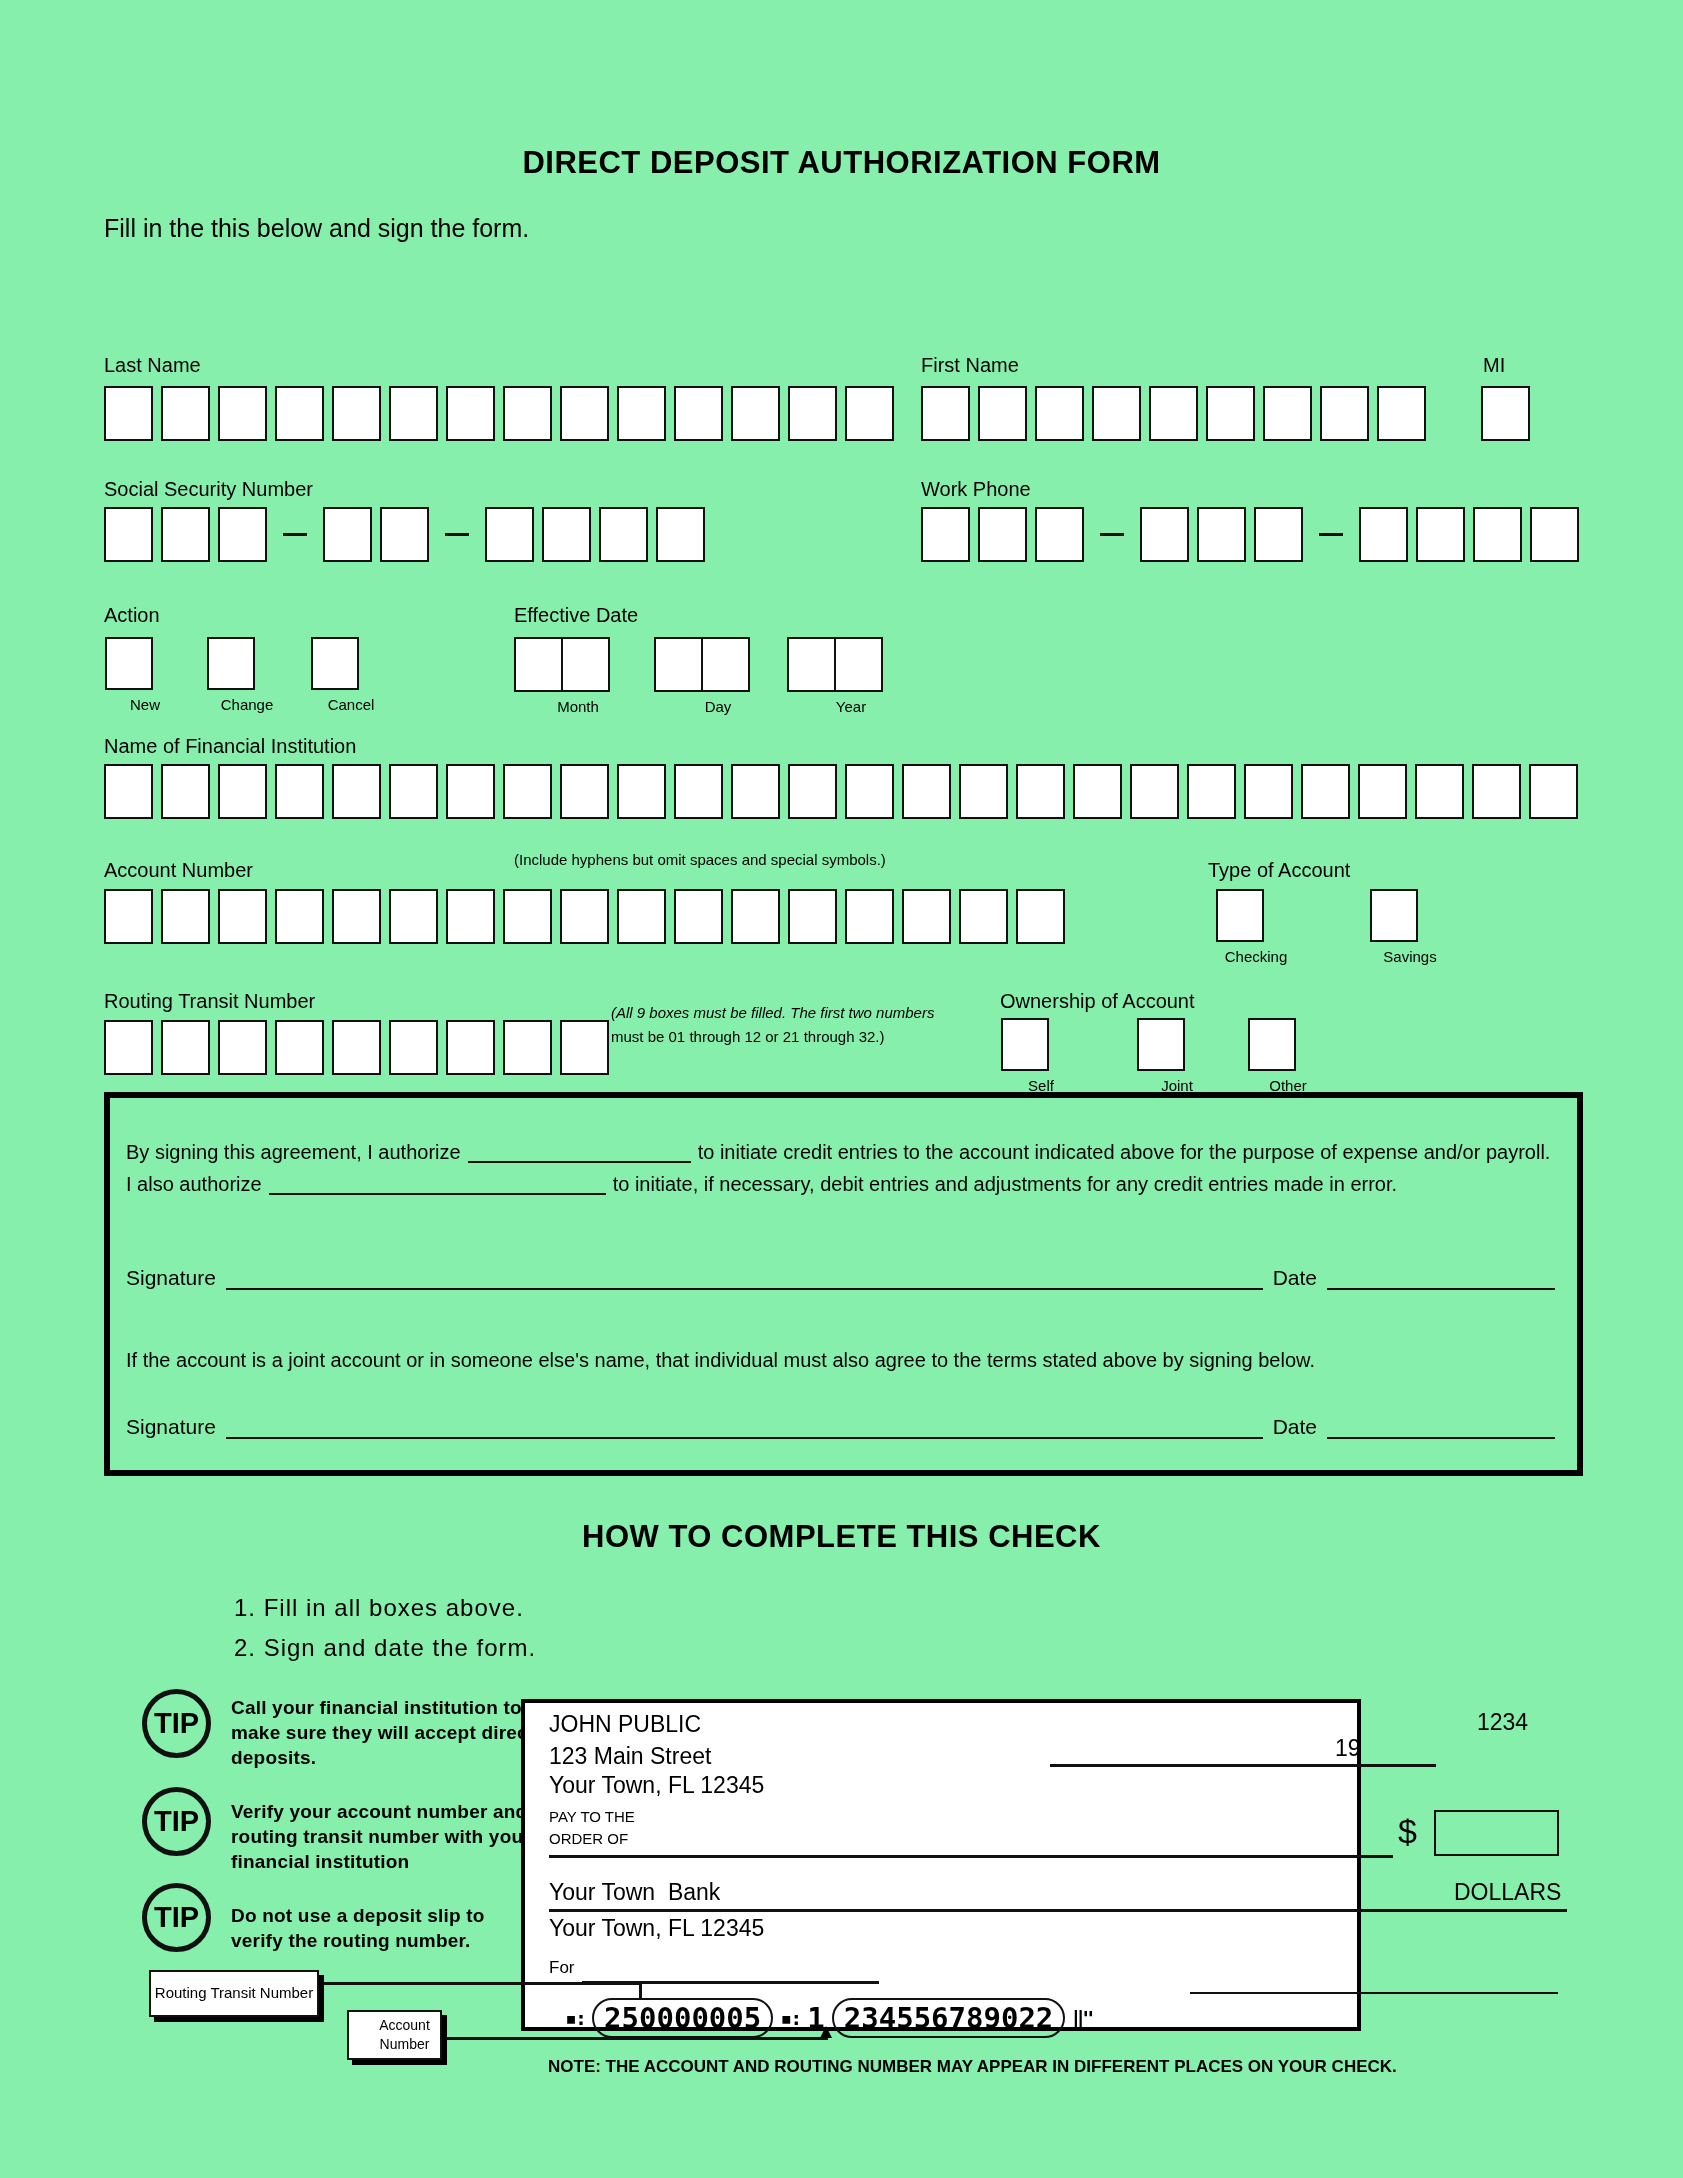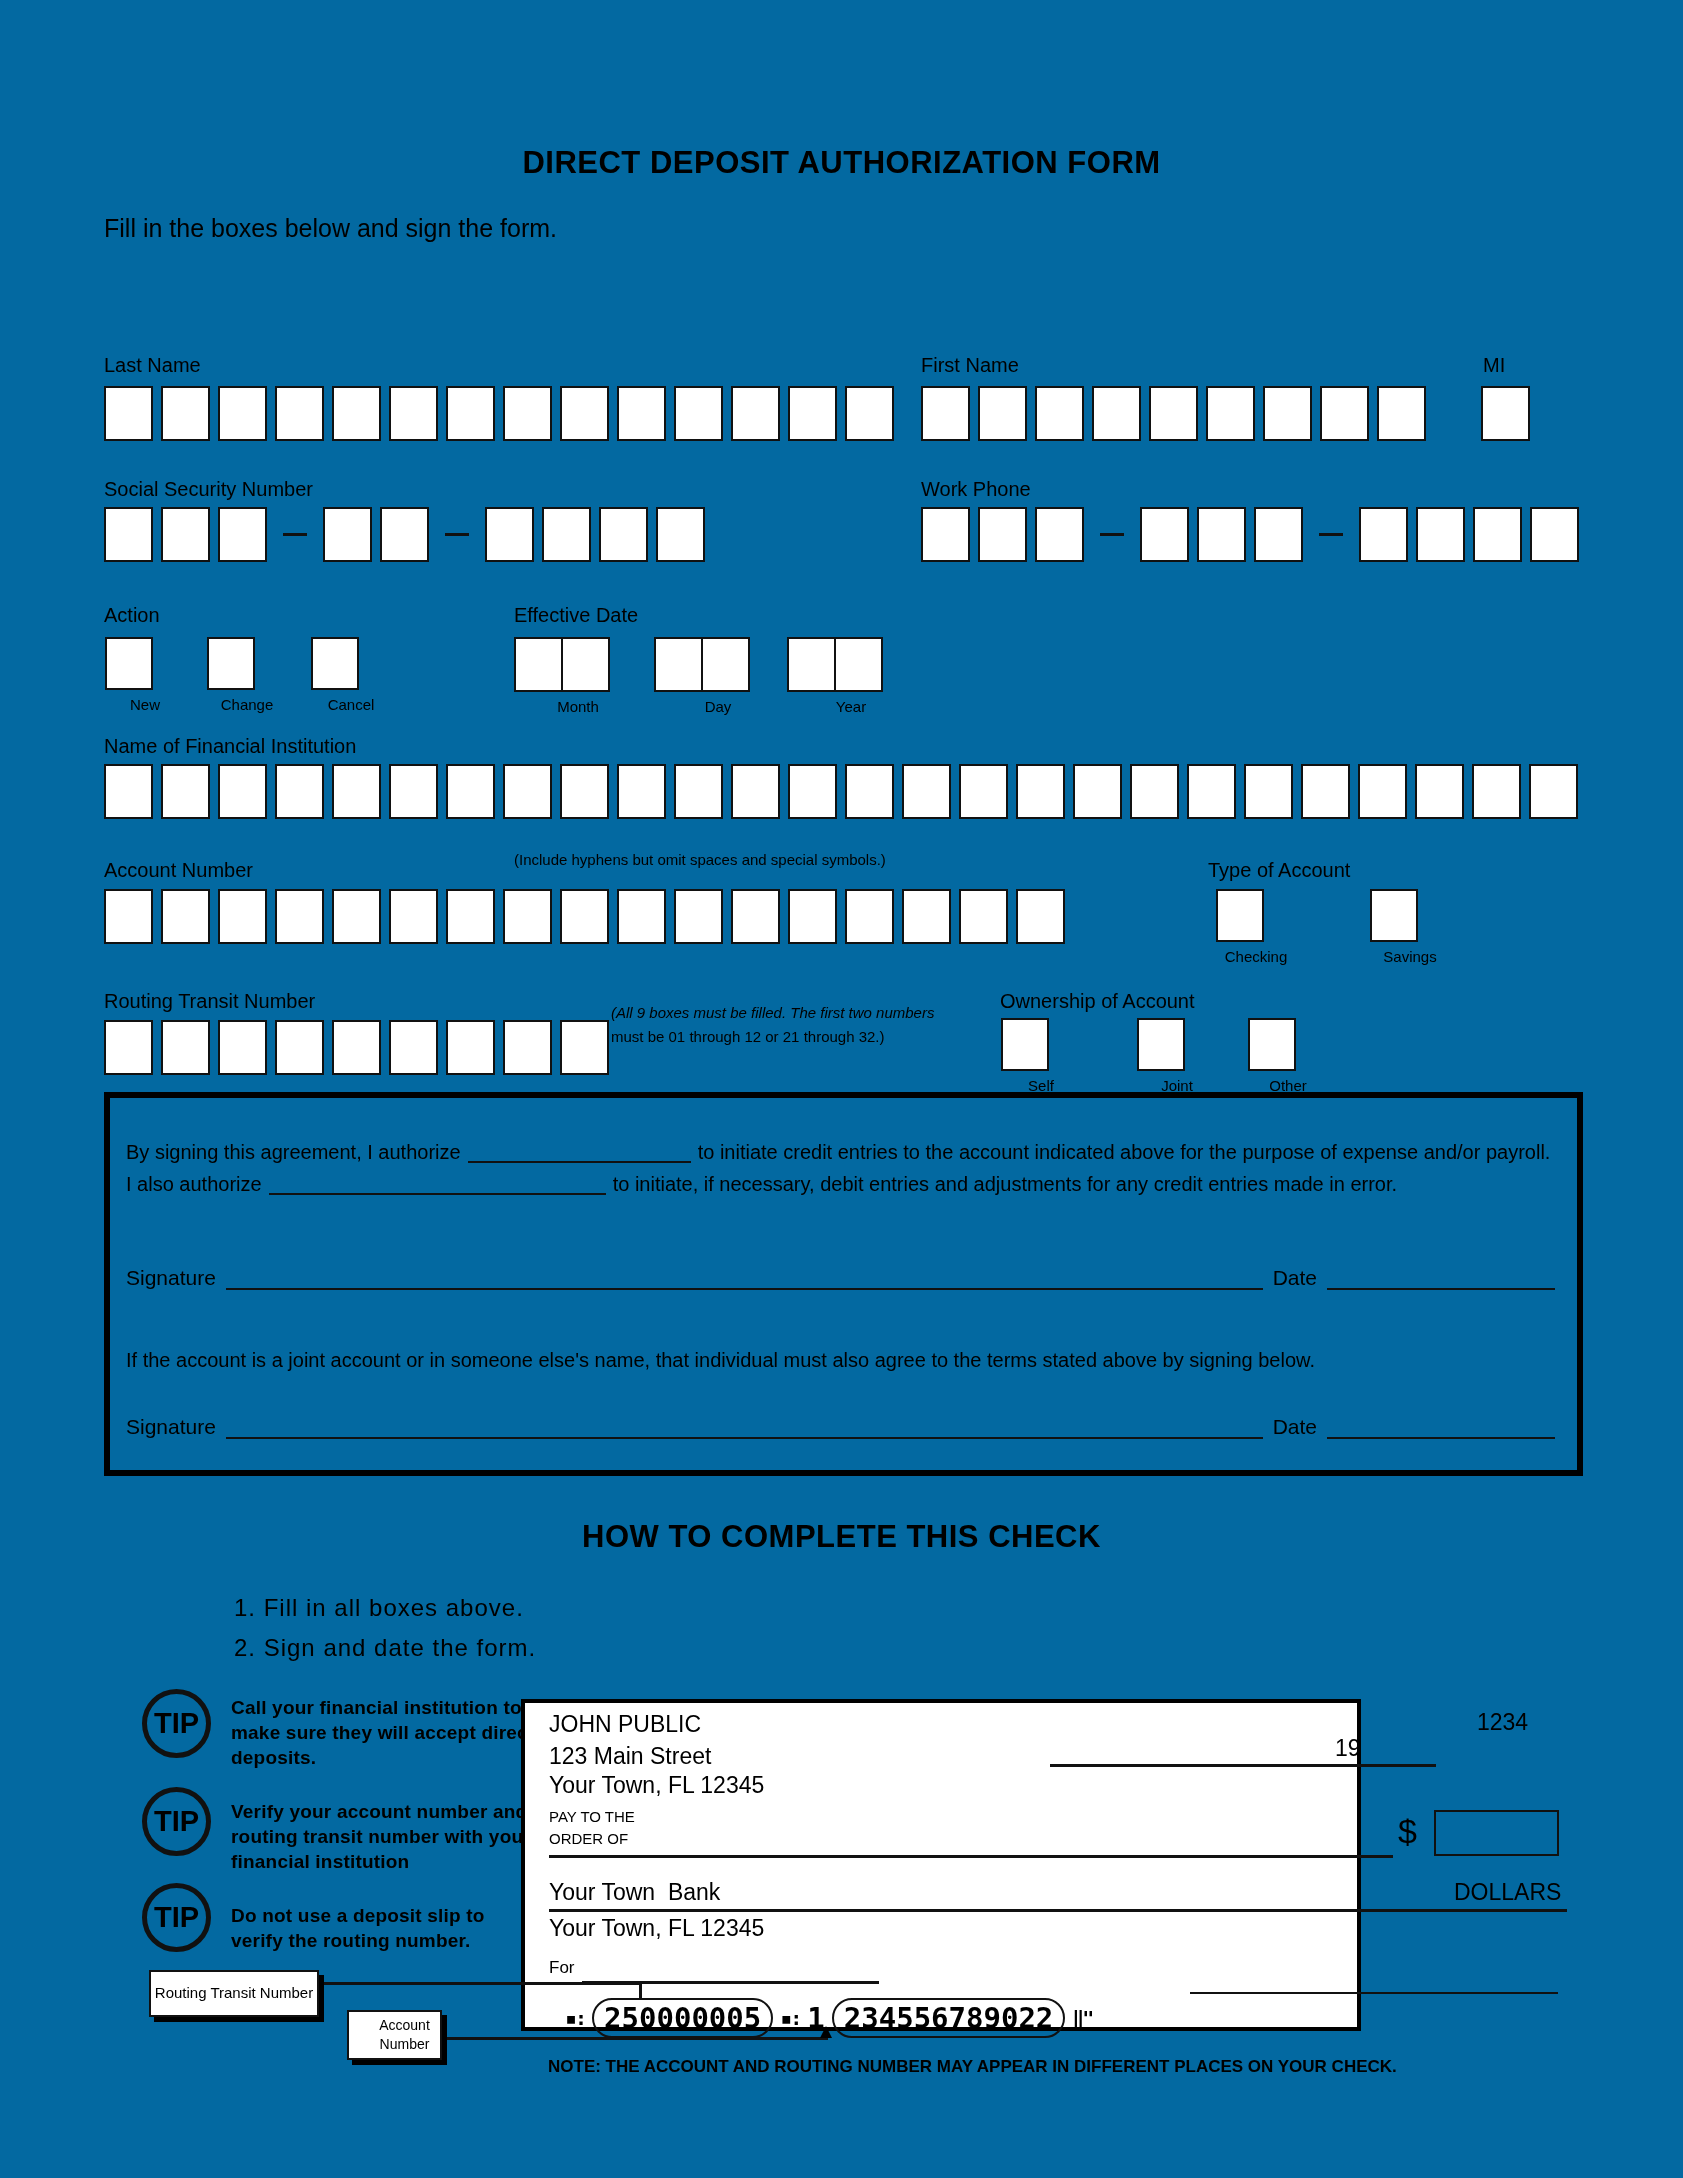--- a/index.html
+++ b/index.html
@@ -1,16 +1,16 @@
 <!DOCTYPE html>
 <html><head>
 <meta charset="utf-8">
 <style>
   html,body{margin:0;padding:0;background:#e8e8e8;}
-  #page{position:relative;width:1683px;height:2178px;background:#0369a1;
+  #page{position:relative;width:1683px;height:2178px;background:#86efac;
         font-family:"Liberation Sans",sans-serif;color:#000;overflow:hidden;}
   .abs{position:absolute;}
   .title{width:1683px;text-align:center;font-weight:bold;font-size:31px;letter-spacing:0.5px;}
   .subtitle{font-size:25px;}
   .flabel{font-size:20px;white-space:nowrap;}
   .smallnote{font-size:15px;white-space:nowrap;}
   .boxrow{display:flex;gap:8px;}
   .cell{width:49px;height:55px;border:2px solid #111;background:#fff;box-sizing:border-box;flex:none;}
   .pair{display:flex;}
   .pair .cell + .cell{margin-left:-2px;}
@@ -44,21 +44,21 @@
             border-bottom:12px solid #000;}
   .note-bottom{font-size:17px;font-weight:bold;white-space:nowrap;text-align:center;}
   .pre{white-space:pre;}
 </style>
 </head>
 <body>
 
 <div id="page">
 
   <div class="abs title" style="top:145px;left:0;">DIRECT DEPOSIT AUTHORIZATION FORM</div>
-  <div class="abs subtitle" style="top:214px;left:104px;">Fill in the boxes below and sign the form.</div>
+  <div class="abs subtitle" style="top:214px;left:104px;">Fill in the this below and sign the form.</div>
 
   <div class="abs flabel" style="top:354px;left:104px;">Last Name</div>
   <div class="abs boxrow" style="top:386px;left:104px;">
       <div class="cell"></div>
       <div class="cell"></div>
       <div class="cell"></div>
       <div class="cell"></div>
       <div class="cell"></div>
       <div class="cell"></div>
       <div class="cell"></div>

